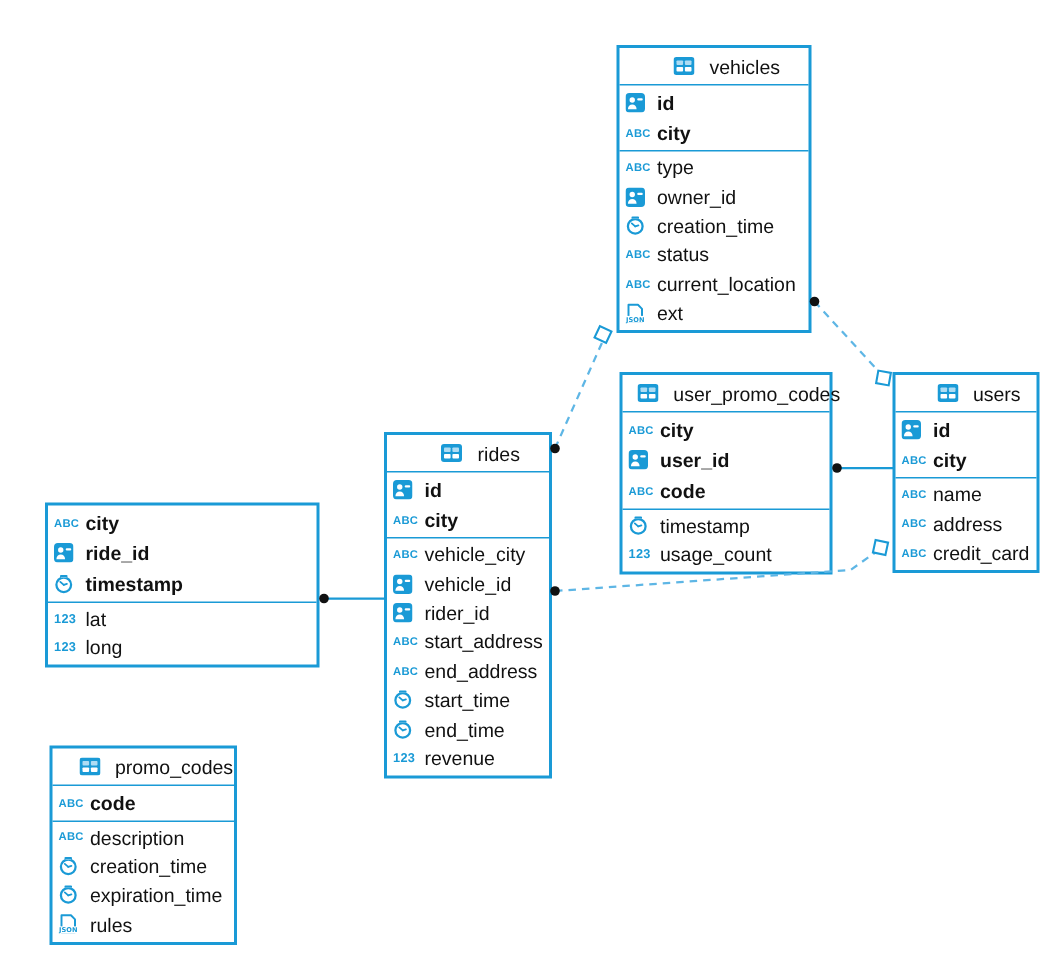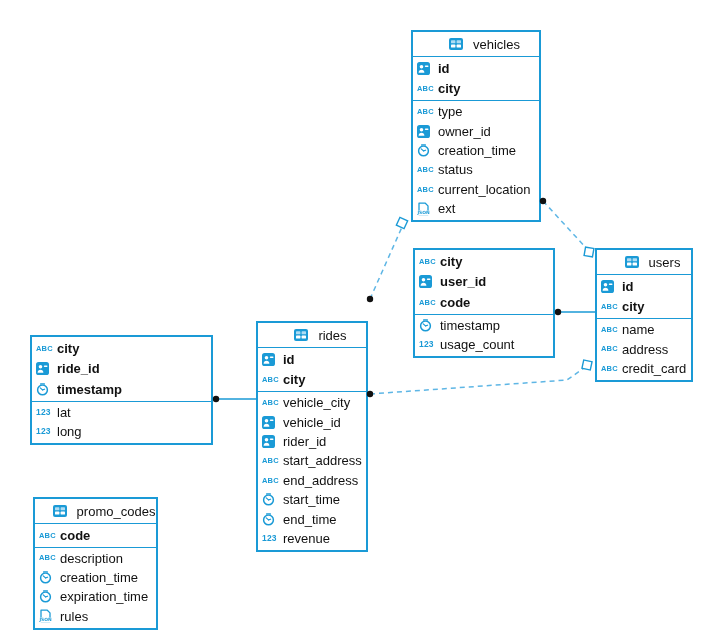--- a/index.html
+++ b/index.html
@@ -119,20 +119,32 @@
               <path d="M2 1.2h6.3l2.7 2.7v8.6H2z" fill="none" stroke="#1a9ad6" stroke-width="1.3" stroke-linejoin="round"></path>
               <rect x="0.5" y="8.6" width="12" height="4.6" fill="#fff"></rect>
               <text x="6.5" y="12.4" text-anchor="middle" font-family="DejaVu Sans, sans-serif" font-size="4.4" font-weight="bold" fill="#1a9ad6">JSON</text>
             </svg>
           </span>
     <span class="field-label">ext</span>
   </div>
       </div>
   </div>
     <div class="table-box" style="left: 413px; top: 248px; width: 142px;">
+    <div class="table-header">
+      <span class="icon-slot">
+          <svg width="14" height="12" viewBox="0 0 14 12">
+            <rect width="14" height="12" rx="2" fill="#1a9ad6"></rect>
+            <rect x="2" y="2.3" width="4.4" height="3" rx="0.6" fill="#aedcf3"></rect>
+            <rect x="7.6" y="2.3" width="4.4" height="3" rx="0.6" fill="#aedcf3"></rect>
+            <rect x="2" y="6.6" width="4.4" height="3" rx="0.6" fill="#ffffff"></rect>
+            <rect x="7.6" y="6.6" width="4.4" height="3" rx="0.6" fill="#ffffff"></rect>
+          </svg>
+        </span>
+      <span class="table-title">user_promo_codes</span>
+    </div>
     <div class="pk-section">
         <div class="field-row">
     <span class="icon-slot">
             <span class="txt-icon">ABC</span>
           </span>
     <span class="field-label">city</span>
   </div>
         <div class="field-row">
     <span class="icon-slot">
             <svg width="13" height="13" viewBox="0 0 13 13">
@@ -218,21 +230,21 @@
     <span class="field-label">address</span>
   </div>
         <div class="field-row">
     <span class="icon-slot">
             <span class="txt-icon">ABC</span>
           </span>
     <span class="field-label">credit_card</span>
   </div>
       </div>
   </div>
-    <div class="table-box" style="left: 256px; top: 288px; width: 112px; margin-top: 33px;">
+    <div class="table-box" style="left: 256px; top: 288px; width: 112px;">
     <div class="table-header">
       <span class="icon-slot">
           <svg width="14" height="12" viewBox="0 0 14 12">
             <rect width="14" height="12" rx="2" fill="#1a9ad6"></rect>
             <rect x="2" y="2.3" width="4.4" height="3" rx="0.6" fill="#aedcf3"></rect>
             <rect x="7.6" y="2.3" width="4.4" height="3" rx="0.6" fill="#aedcf3"></rect>
             <rect x="2" y="6.6" width="4.4" height="3" rx="0.6" fill="#ffffff"></rect>
             <rect x="7.6" y="6.6" width="4.4" height="3" rx="0.6" fill="#ffffff"></rect>
           </svg>
         </span>

